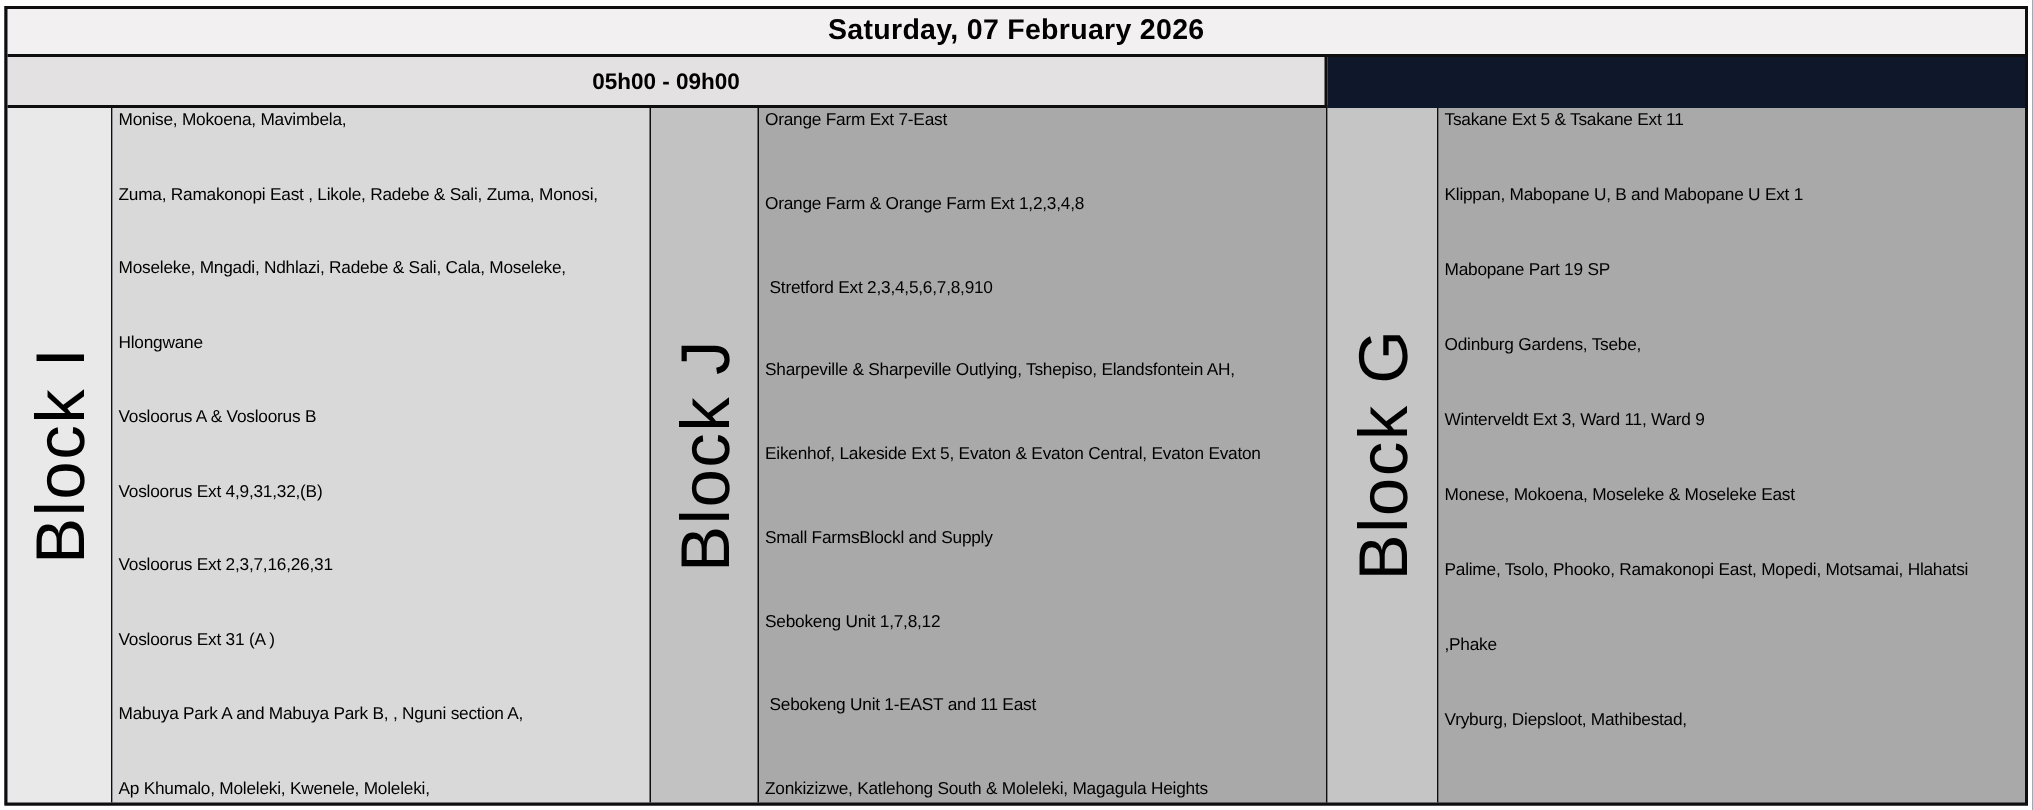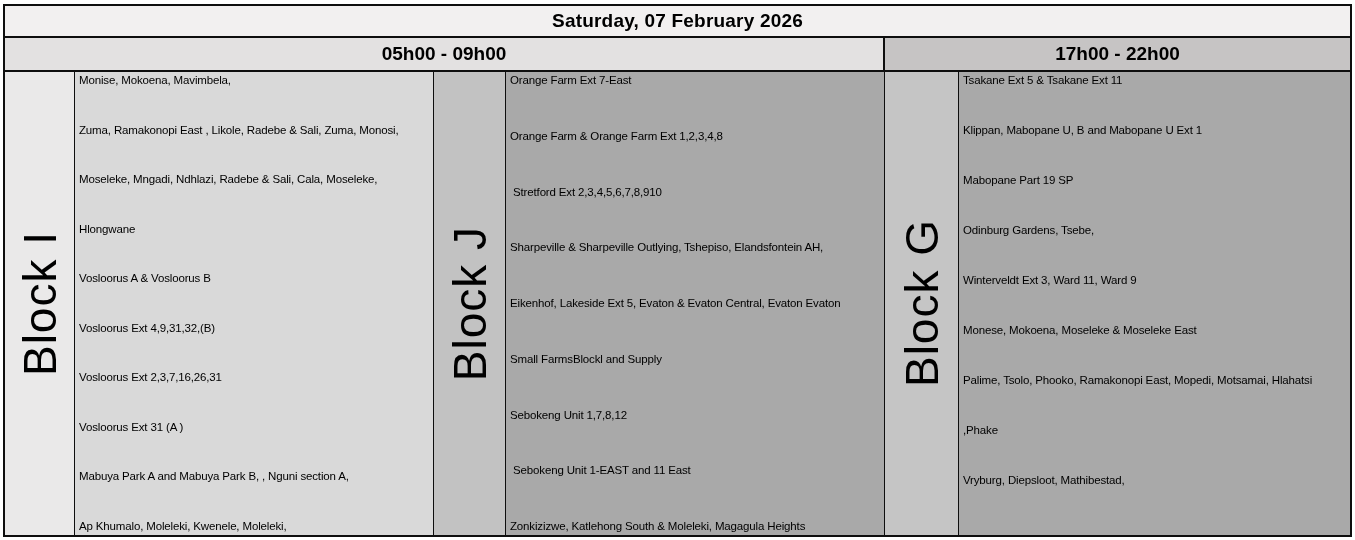--- a/index.html
+++ b/index.html
@@ -37,21 +37,21 @@
   .title-cell {
     grid-column: 1 / -1; grid-row: 1;
     background: var(--title-bg);
     border-bottom: 2px solid var(--border);
     display: flex; align-items: center; justify-content: center;
     font-size: 19px; font-weight: bold; letter-spacing: 0.2px;
   }
   .time-cell {
     grid-row: 2;
     display: flex; align-items: center; justify-content: center;
-    font-size: 19px; font-weight: bold;
+    font-size: 15px; font-weight: bold;
     border-bottom: 2px solid var(--border);
   }
   .time-morning { grid-column: 1 / 5; background: var(--morning-header-bg); border-right: 2px solid var(--border); }
   .time-evening { grid-column: 5 / -1; background: var(--evening-header-bg); }
   .block-label {
     grid-row: 3;
     display: flex; align-items: center; justify-content: center;
     border-right: 1px solid var(--border);
   }
   .vtext {
@@ -83,21 +83,20 @@
 </head>
 <body>
 
 <div class="sheet">
   <div class="schedule">
 
     <div class="cell title-cell">Saturday, 07 February 2026</div>
 
     <div class="cell time-cell time-morning">05h00 - 09h00</div>
 
-    <div class="cell time-cell time-evening">17h00 - 22h00</div>
 
     <div class="cell block-label label-i">
       <span class="vtext">Block I</span>
     </div>
 
     <div class="cell areas areas-i"><div class="line">Monise, Mokoena, Mavimbela,</div><div class="line">Zuma, Ramakonopi East , Likole, Radebe &amp; Sali, Zuma, Monosi,</div><div class="line">Moseleke, Mngadi, Ndhlazi, Radebe &amp; Sali, Cala, Moseleke,</div><div class="line">Hlongwane</div><div class="line">Vosloorus A &amp; Vosloorus B</div><div class="line">Vosloorus Ext 4,9,31,32,(B)</div><div class="line">Vosloorus Ext 2,3,7,16,26,31</div><div class="line">Vosloorus Ext 31 (A )</div><div class="line">Mabuya Park A and Mabuya Park B, , Nguni section A,</div><div class="line">Ap Khumalo, Moleleki, Kwenele, Moleleki,</div></div>
 
     <div class="cell block-label label-j">
       <span class="vtext">Block J</span>
     </div>

